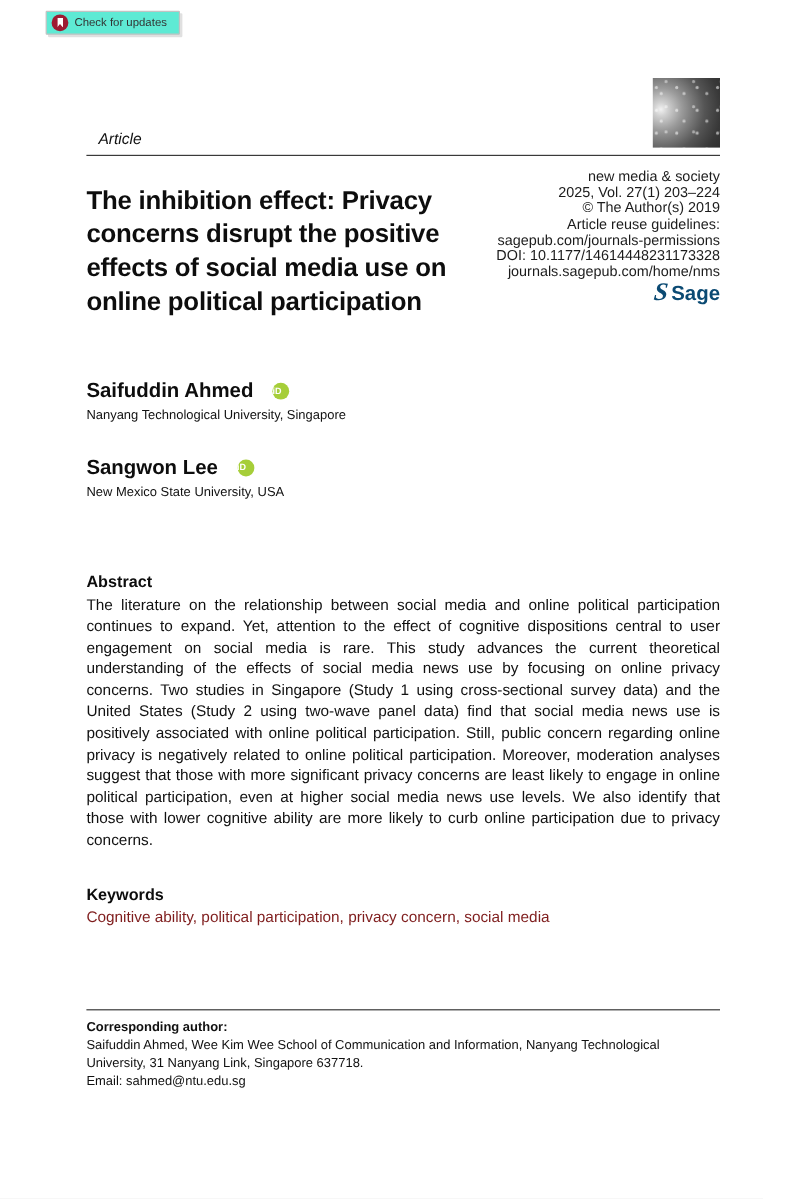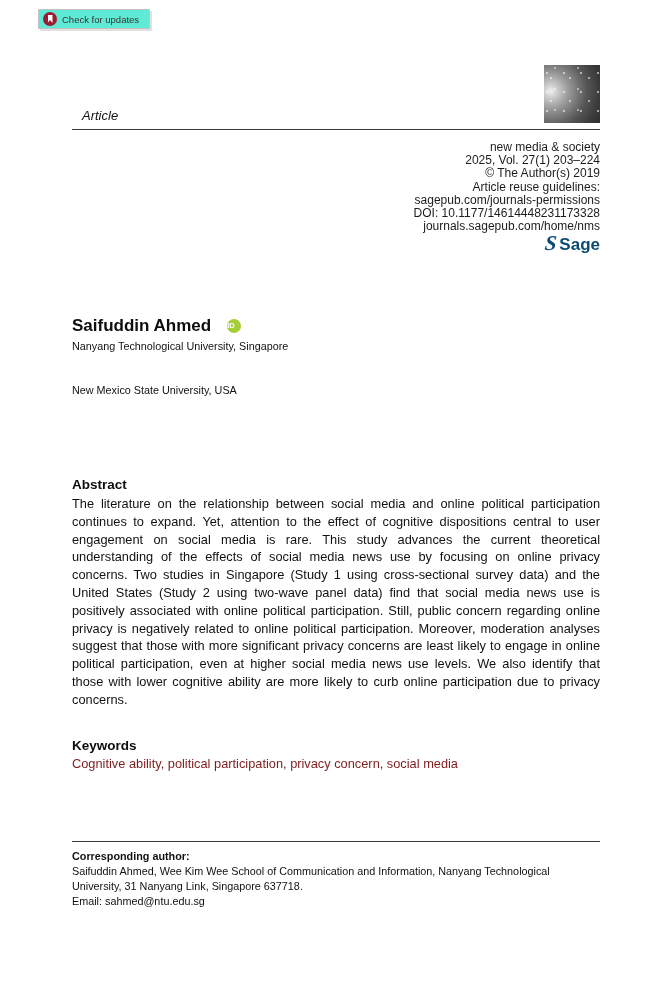--- a/index.html
+++ b/index.html
@@ -195,20 +195,21 @@
   <a class="crossmark">
     <span class="cm-icon"></span>
     <span>Check for updates</span>
   </a>
 
   <div class="thumb"></div>
 
   <div class="article-label">Article</div>
   <div class="top-rule"></div>
 
+  <h1 class="title">The inhibition effect: Privacy concerns disrupt the positive effects of social media use on online political participation</h1>
 
   <div class="journal-info">
     <div>new media &amp; society</div>
     <div>2025, Vol. 27(1) 203–224</div>
     <div>© The Author(s) 2019</div>
     <div>Article reuse guidelines:</div>
     <div class="link">sagepub.com/journals-permissions</div>
     <div>DOI: 10.1177/14614448231173328</div>
     <div class="link">journals.sagepub.com/home/nms</div>
   </div>
@@ -219,20 +220,23 @@
   </div>
 
   <div class="author author-1">
     <div>
       <span class="author-name">Saifuddin Ahmed</span><span class="orcid">iD</span>
     </div>
     <div class="affiliation">Nanyang Technological University, Singapore</div>
   </div>
 
   <div class="author author-2">
+    <div>
+      <span class="author-name">Sangwon Lee</span><span class="orcid">iD</span>
+    </div>
     <div class="affiliation">New Mexico State University, USA</div>
   </div>
 
   <h2 class="section-heading abstract-heading">Abstract</h2>
   <p class="abstract-text">The literature on the relationship between social media and online political participation continues to expand. Yet, attention to the effect of cognitive dispositions central to user engagement on social media is rare. This study advances the current theoretical understanding of the effects of social media news use by focusing on online privacy concerns. Two studies in Singapore (Study 1 using cross-sectional survey data) and the United States (Study 2 using two-wave panel data) find that social media news use is positively associated with online political participation. Still, public concern regarding online privacy is negatively related to online political participation. Moreover, moderation analyses suggest that those with more significant privacy concerns are least likely to engage in online political participation, even at higher social media news use levels. We also identify that those with lower cognitive ability are more likely to curb online participation due to privacy concerns.</p>
 
   <h2 class="section-heading keywords-heading">Keywords</h2>
   <p class="keywords-text">Cognitive ability, political participation, privacy concern, social media</p>
 
   <div class="footer-rule"></div>

